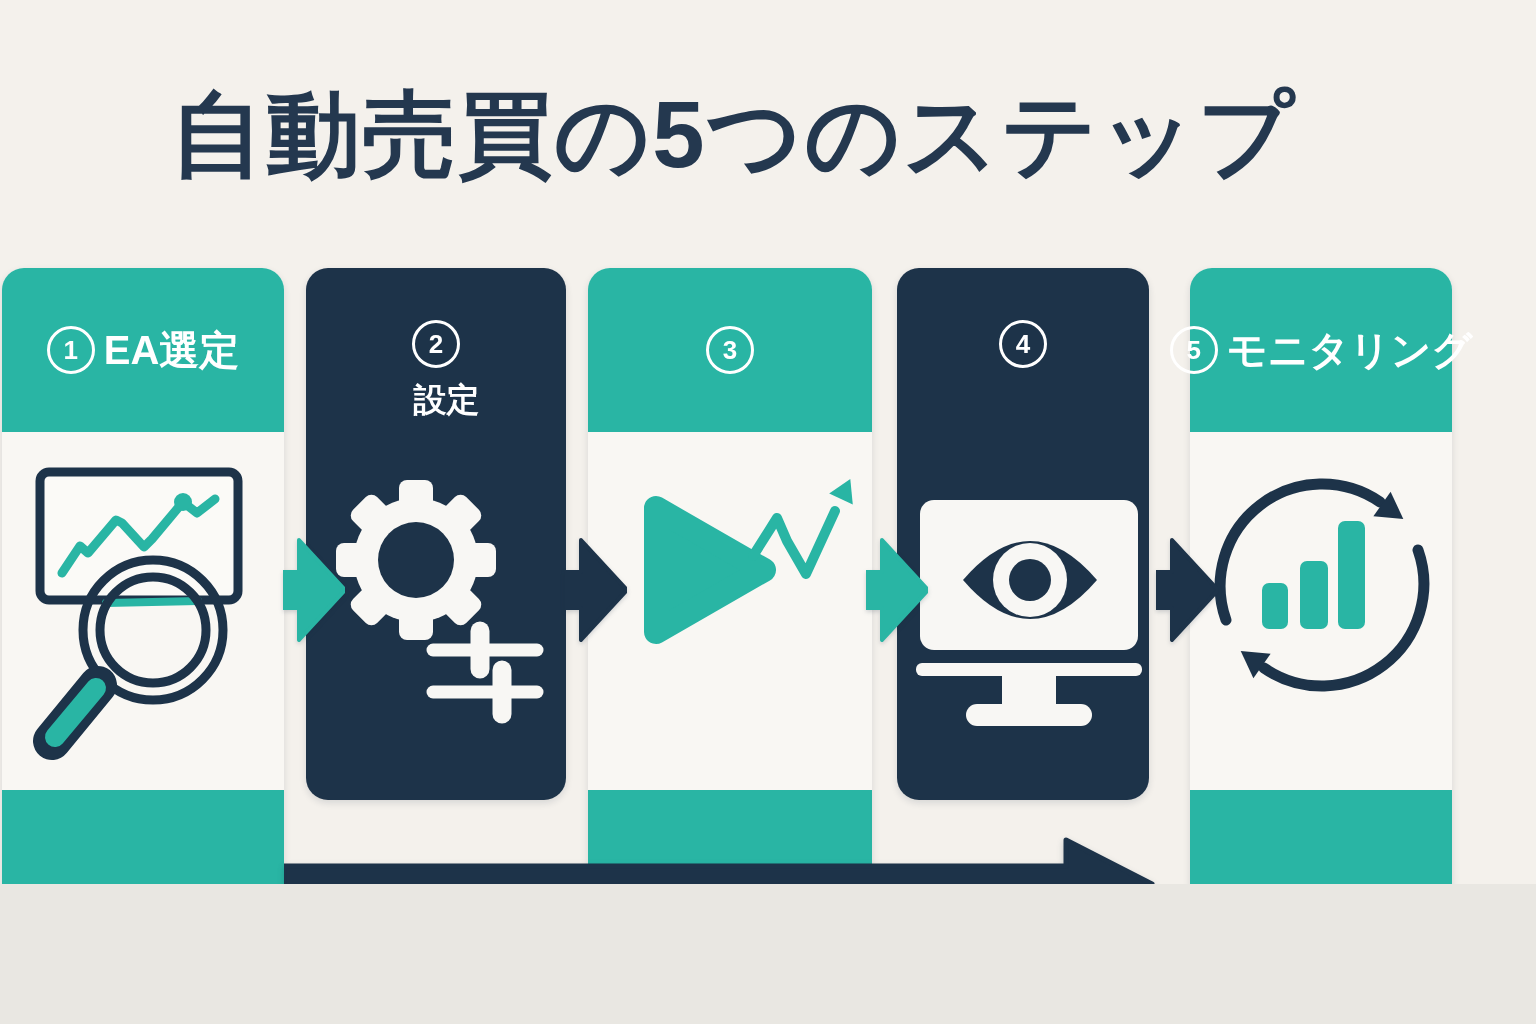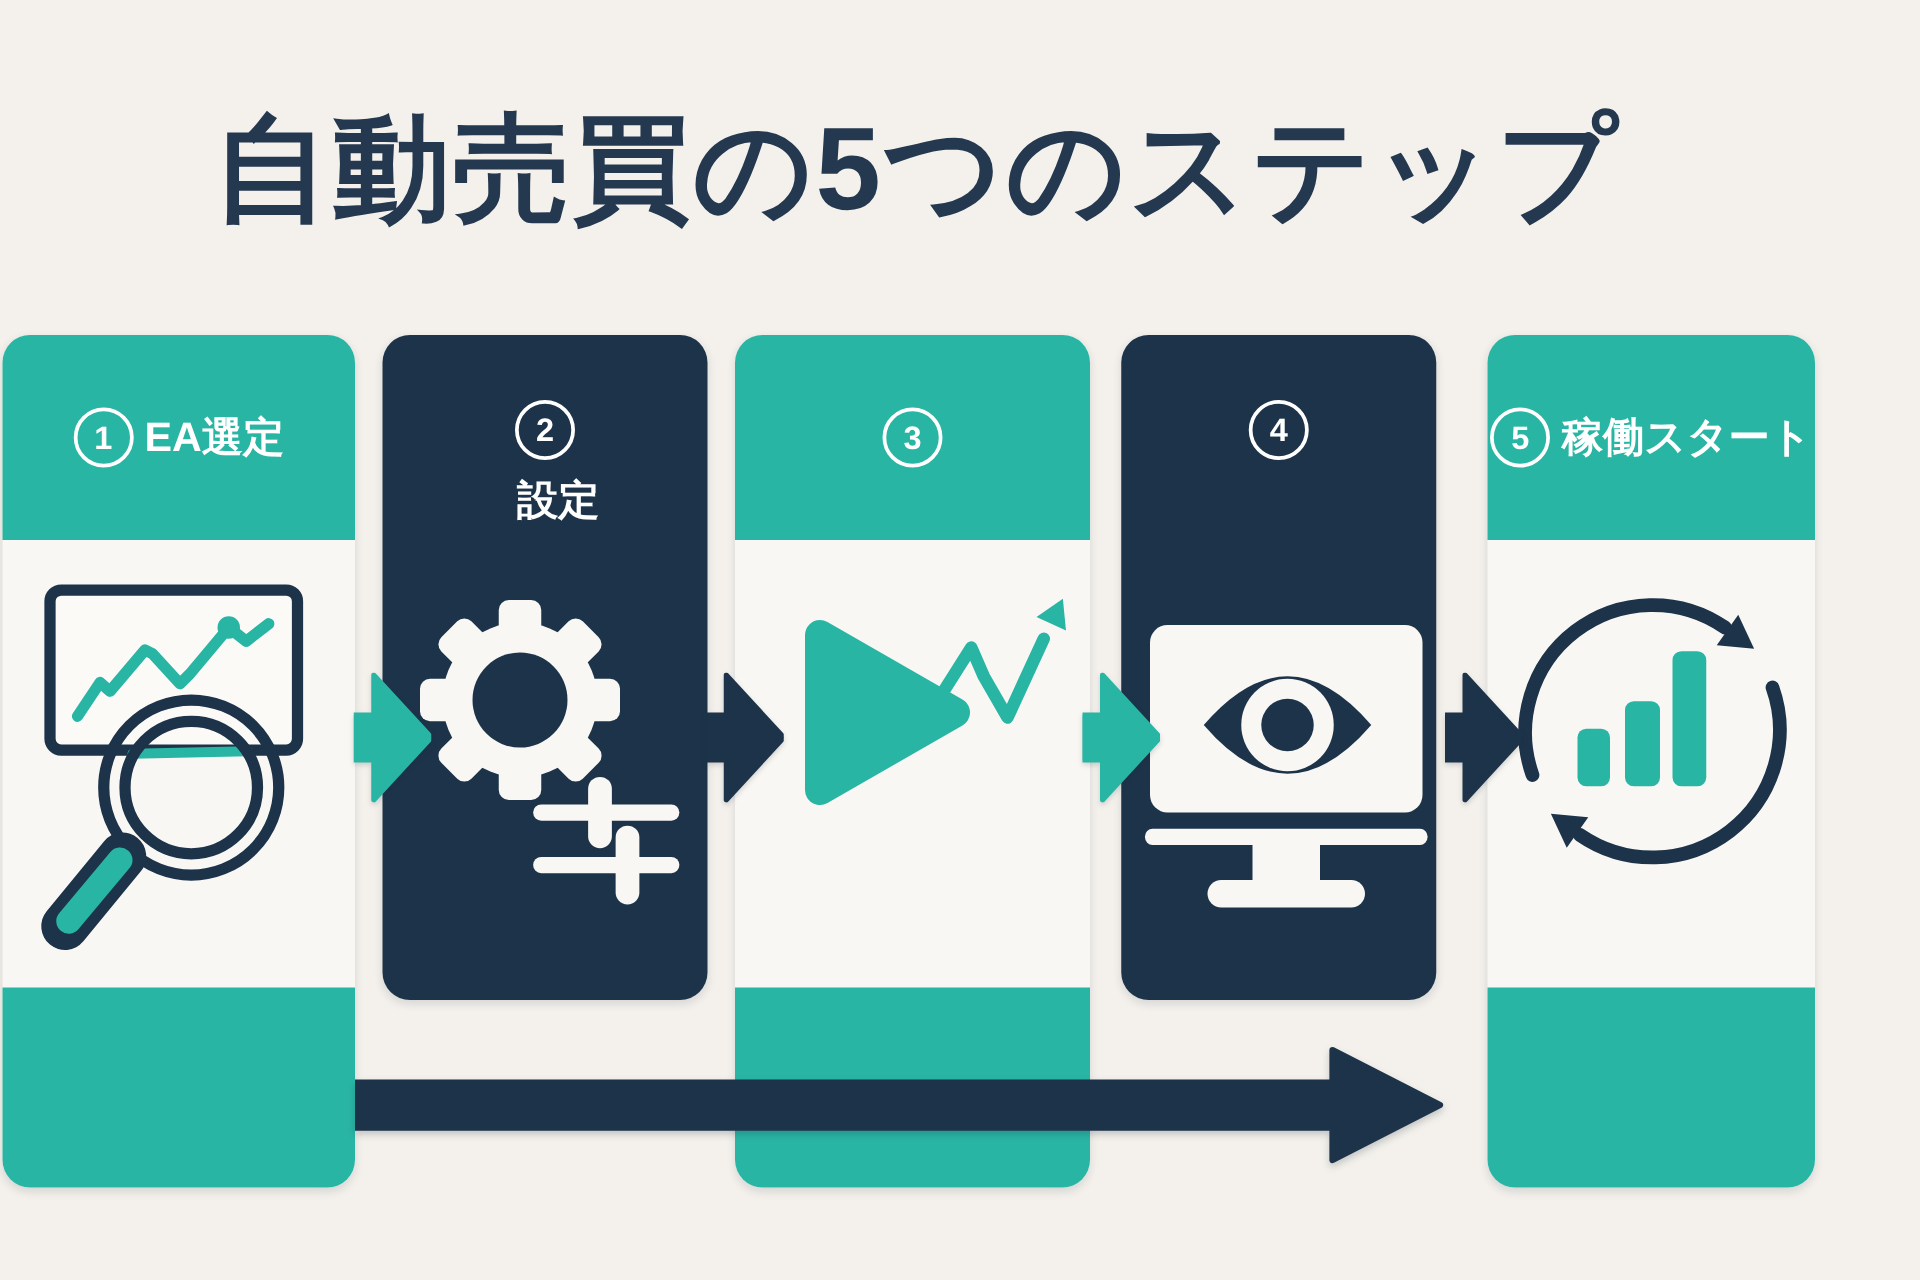--- a/index.html
+++ b/index.html
@@ -7,21 +7,21 @@
     --navy:#1d3349;
     --background:#f4f1ec;
     --card-body:#f9f7f3;
     --title-color:#24384f;
     --white:#ffffff;
   }
   html,body{margin:0;padding:0;}
   body{background:#e9e7e2;}
   .canvas{
     position:relative;
-    width:1536px;height:1024px;
+    width:1536px;height:884px;
     background:var(--background);
     overflow:hidden;
     font-family:"Liberation Sans","DejaVu Sans",sans-serif;
   }
   .title{
     position:absolute;
     top:72px;left:0;right:0;
     margin:0;
     padding-right:70px;
     text-align:center;
@@ -65,21 +65,21 @@
     display:block;
     text-align:center;
     color:var(--white);
     font-size:33px;
     font-weight:bold;
     margin-top:10px;
     padding-left:21px;
   }
   .card-label{
     color:var(--white);
-    font-size:33px;
+    font-size:40px;
     font-weight:bold;
     white-space:nowrap;
   }
   .circle-num{
     flex:0 0 auto;
     width:42px;height:42px;
     border:3px solid var(--white);
     border-radius:50%;
     display:flex;align-items:center;justify-content:center;
     color:var(--white);
@@ -191,21 +191,21 @@
       <rect x="105" y="408" width="54" height="32" fill="#f8f7f4"></rect>
       <rect x="69" y="436" width="126" height="22" rx="11" fill="#f8f7f4"></rect>
     </svg>
   </section>
 
   <section class="card teal-card" style="left:1190px;width:262px;">
     <header class="card-header">
       <span class="circle-num">
           <span>5</span>
         </span>
-      <span class="card-label">稼働スタート</span>
+      <span class="card-label">モニタリング</span>
     </header>
     <div class="card-body">
       <svg class="icon-svg" viewBox="0 0 262 358" aria-hidden="true">
         <path d="M 36,188 A 102 102 0 0 1 190,70" fill="none" stroke="var(--navy,#1d3349)" stroke-width="11" stroke-linecap="round"></path>
         <polygon points="0,-15 26,0 0,15" transform="translate(192,72) rotate(35)" fill="var(--navy,#1d3349)"></polygon>
         <path d="M 228,118 A 102 102 0 0 1 74,236" fill="none" stroke="var(--navy,#1d3349)" stroke-width="11" stroke-linecap="round"></path>
         <polygon points="0,-15 26,0 0,15" transform="translate(72,234) rotate(215)" fill="var(--navy,#1d3349)"></polygon>
         <g fill="var(--teal,#29b5a4)">
           <rect x="72" y="151" width="26" height="46" rx="7"></rect>
           <rect x="110" y="129" width="28" height="68" rx="7"></rect>

